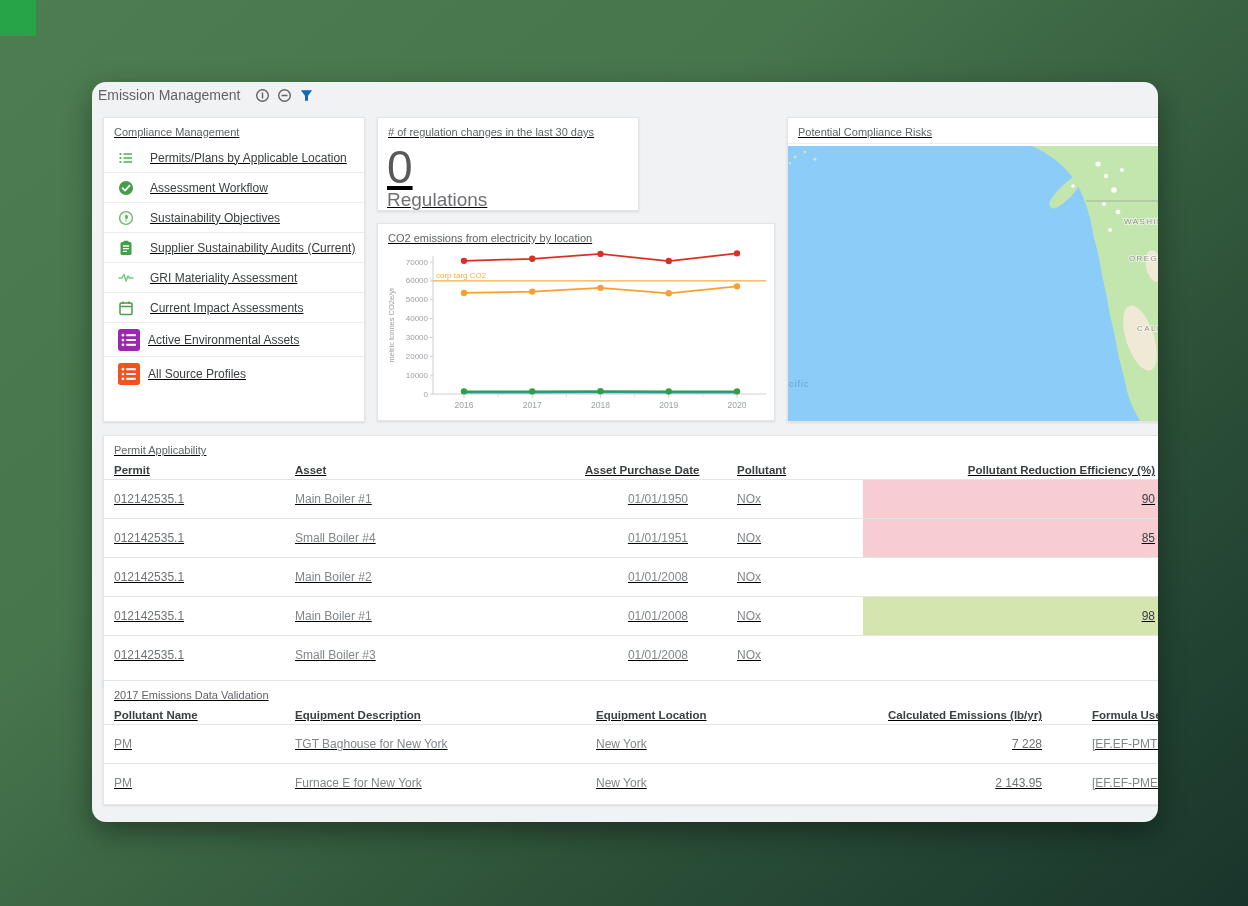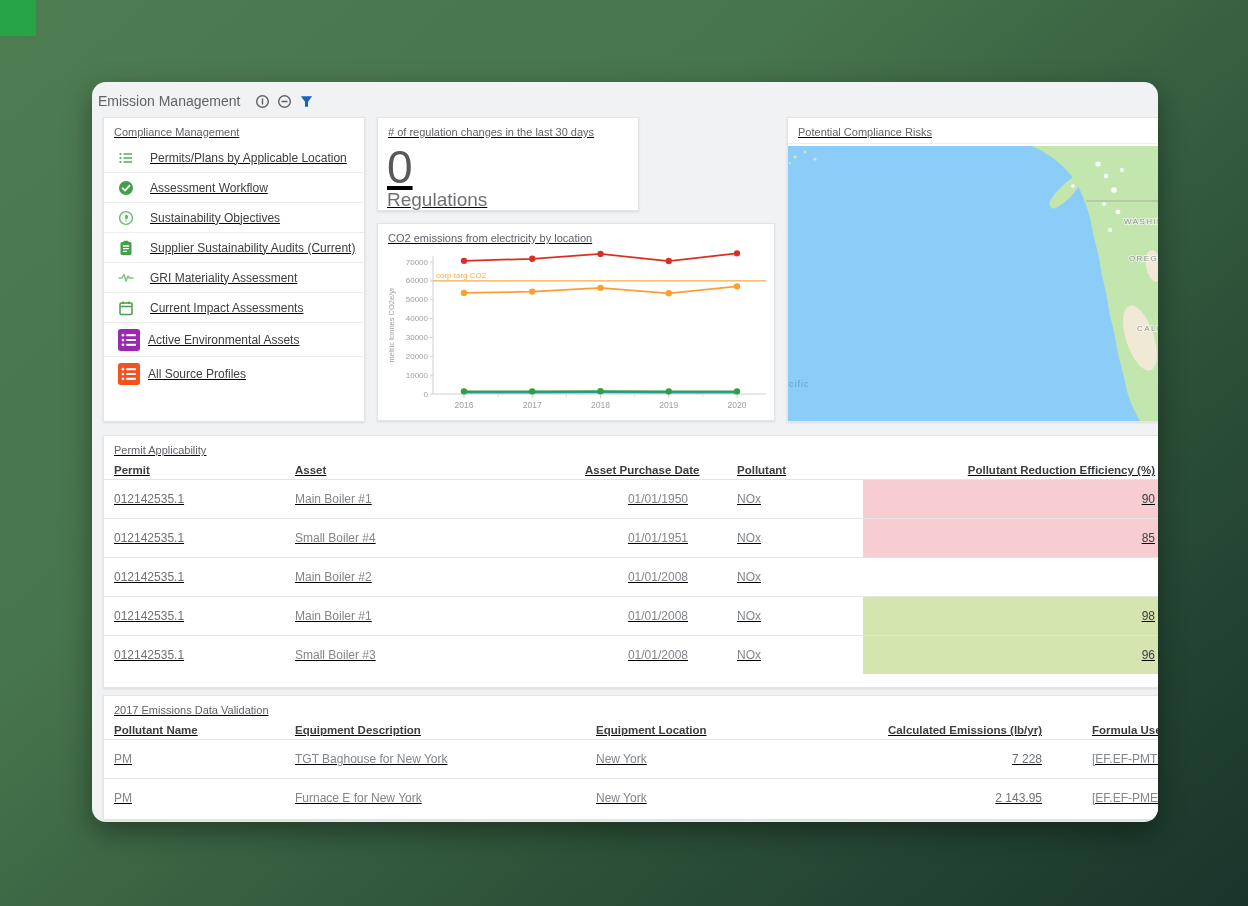--- a/index.html
+++ b/index.html
@@ -9,21 +9,21 @@
     background:linear-gradient(140deg,#4e7d51 0%,#47754c 35%,#2c5038 70%,#18352b 100%);
     position:relative;
   }
   #corner-square{position:absolute;left:0;top:0;width:36px;height:36px;}
   #main-card{
     position:absolute;left:92px;top:82px;width:1066px;height:740px;
     background:#f1f2f3;border-radius:14px;box-shadow:0 10px 28px rgba(0,0,0,.38);
     overflow:hidden;
   }
   
-  #hdr{position:absolute;left:6px;top:8px;height:22px;display:flex;align-items:center;gap:6px;}
+  #hdr{position:absolute;left:6px;top:2px;height:22px;display:flex;align-items:center;gap:6px;}
   #hdr .title{font-size:14px;color:#5f6368;margin-right:8px;}
   .hicon{width:16px;height:16px;display:inline-flex;align-items:center;justify-content:center;cursor:pointer;}
   
   .panel{
     position:absolute;background:#fff;border:1px solid #e2e4e6;
     box-shadow:0 1px 2px rgba(60,64,67,.12);overflow:hidden;text-decoration:underline;
   }
   .panel-title{font-size:11px;color:#5f6368;padding:8px 10px 5px 10px;white-space:nowrap;}
   
   #compliance-panel{left:11px;top:35px;width:260px;height:303px;}
@@ -51,21 +51,21 @@
   .tbl-head>div{white-space:nowrap;overflow:visible;}
   .tbl-row{height:38px;line-height:38px;border-top:1px solid #e4e4e4;font-size:12px;color:#80868b;}
   .tbl-row>div{white-space:nowrap;overflow:hidden;}
   .ta-r{text-align:right;}
   .cell-eff{text-align:right;padding-right:12px;color:#3c4043;}
   .head-eff{text-align:right;padding-right:12px;}
   .head-permit-limit{padding-left:93px;}
   .cell-formula{padding-left:14px;}
   .head-formula{padding-left:14px;}
   #permit-card{left:11px;top:353px;width:1055px;height:251px;}
-  #emis-card{left:11px;top:613px;width:1055px;height:123px;}
+  #emis-card{left:11px;top:598px;width:1055px;height:123px;}
   .num-cell{color:#6d7175;}
 </style>
 </head>
 <body>
 
 <div id="corner-square" style="background: rgb(39, 163, 72);"></div>
 
 <div id="main-card">
 
   <div id="hdr">
@@ -342,21 +342,20 @@
           <div class="ta-r">01/01/2008</div>
           <div class="" style="padding-left: 13px;">NOx</div>
           <div class="cell-eff" style="background: rgb(212, 229, 176);">98</div>
           <div class=""></div>
         </div>
         <div class="tbl-row">
           <div class="num-cell">012142535.1</div>
           <div class="">Small Boiler #3</div>
           <div class="ta-r">01/01/2008</div>
           <div class="" style="padding-left: 13px;">NOx</div>
-          <div class="cell-eff" style="background: rgb(212, 229, 176);">96</div>
           <div class=""></div>
         </div>
       </div>
   </div>
 
   <div id="emis-card" class="panel etable">
     <div class="panel-title">2017 Emissions Data Validation</div>
     <div class="tbl-head">
       <div>Pollutant Name</div>
       <div>Equipment Description</div>

